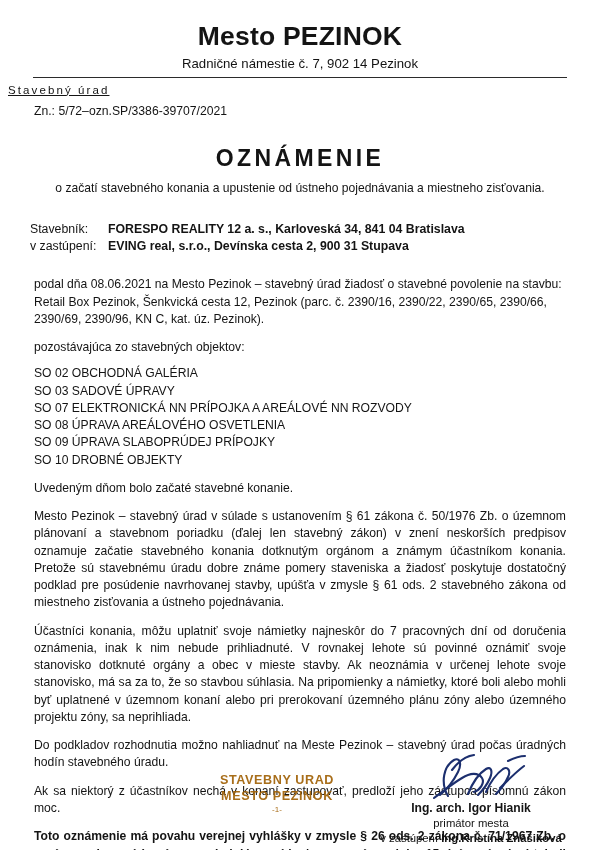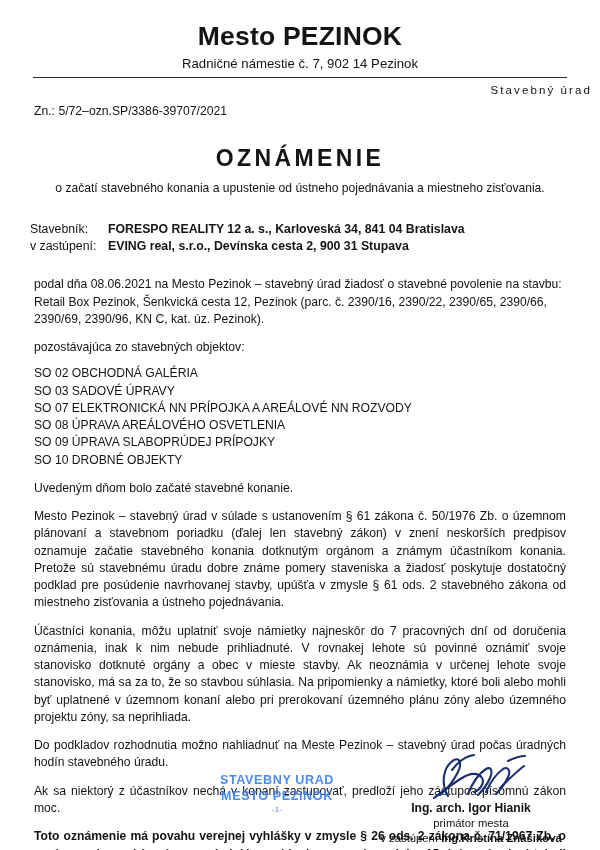--- a/index.html
+++ b/index.html
@@ -43,21 +43,22 @@
   .hdr-rule {
     margin: 5px auto 0 auto;
     width: 534px;
     height: 0;
     border-top: 1.3px solid #2b2b2b;
   }
   .dept {
     font-size: 11.5px;
     letter-spacing: 2.1px;
     margin-top: 6px;
-    text-align: right;
+    text-align: left;
+    text-decoration: underline;
   }
 
   
   .refblock {
     margin-top: 7px;
     margin-left: 26px;
     font-size: 12.2px;
     line-height: 1.32;
   }
 
@@ -135,21 +136,21 @@
     top: 752px;
     width: 600px;
     height: 98px;
   }
   .stamp {
     position: absolute;
     left: 192px;
     top: 20px;
     width: 170px;
     text-align: center;
-    color: #3b82f6;
+    color: #a16207;
     font-size: 12.6px;
     font-weight: bold;
     letter-spacing: 0.6px;
     line-height: 1.28;
     opacity: 0.92;
   }
   .stamp .pg {
     font-size: 8px;
     font-weight: normal;
     letter-spacing: 0;

